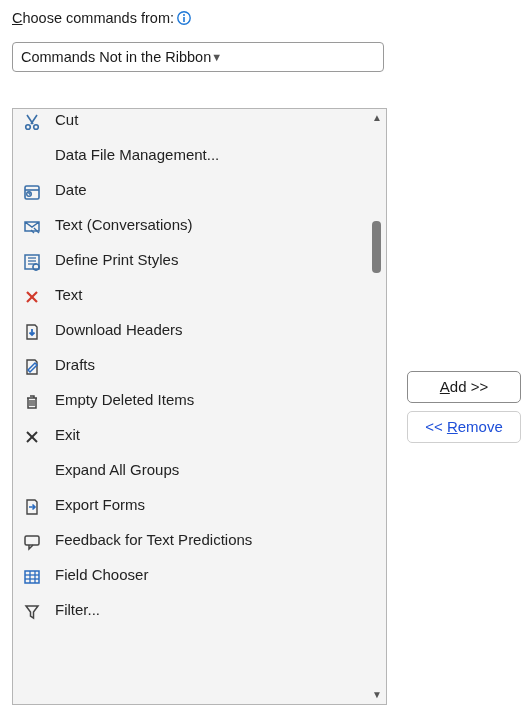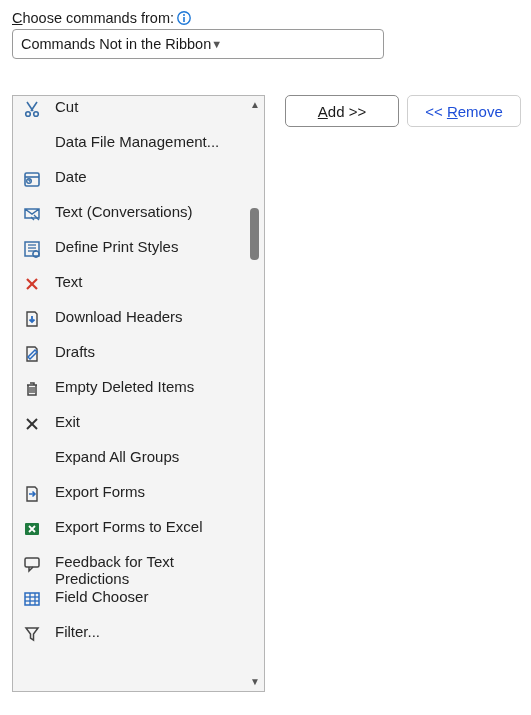--- a/index.html
+++ b/index.html
@@ -9,21 +9,21 @@
     font-family: "Segoe UI", Arial, sans-serif;
     font-size: 14.5px;
     color: #1a1a1a;
     width: 531px;
     background: #fff;
   }
   .label-row {
     display: flex;
     align-items: center;
     gap: 2px;
-    margin-bottom: 3px;
+    margin-bottom: 16px;
   }
   .label-row .underline-letter { text-decoration: underline; }
   .info-icon {
     display:inline-flex;
     width:16px;height:16px;
     align-items:center;justify-content:center;
   }
   .dropdown {
     width: 372px;
     height: 30px;
@@ -95,21 +95,21 @@
     position:absolute;
     top: 112px;
     width: 9px;
     height: 52px;
     background:#7d7d7d;
     border-radius: 4px;
     left: 4px;
   }
   .buttons-col {
     display:flex;
-    flex-direction:row;
+    flex-direction:column;
     justify-content:center;
     gap: 8px;
   }
   .btn {
     width: 114px;
     height: 32px;
     border: 1px solid #8b8b8b;
     border-radius: 5px;
     background:#fff;
     font-size: 15px;
@@ -251,29 +251,20 @@
             <svg width="20" height="20" viewBox="0 0 20 20">
               <path d="M5 3 H13 L15 5 V17 H5 Z" fill="none" stroke="#444" stroke-width="1.4"></path>
               <path d="M7 10 H13 M10.5 7.5 L13 10 L10.5 12.5" fill="none" stroke="#2a6bbf" stroke-width="1.6"></path>
             </svg>
           </span>
           <span class="item-label">Export Forms</span>
         </div>
         <div class="list-item">
           <span class="icon-slot">
             <svg width="20" height="20" viewBox="0 0 20 20">
-              <rect x="3" y="4" width="14" height="12" rx="1" fill="#1e7a3e"></rect>
-              <path d="M7 7 L13 13 M13 7 L7 13" stroke="#fff" stroke-width="1.8"></path>
-            </svg>
-          </span>
-          <span class="item-label">Export Forms to Excel</span>
-        </div>
-        <div class="list-item">
-          <span class="icon-slot">
-            <svg width="20" height="20" viewBox="0 0 20 20">
               <rect x="3" y="4" width="14" height="9" rx="1.5" fill="none" stroke="#444" stroke-width="1.5"></rect>
               <path d="M7 13 L7 17 L11 13" fill="none" stroke="#444" stroke-width="1.5"></path>
             </svg>
           </span>
           <span class="item-label">Feedback for Text Predictions</span>
         </div>
         <div class="list-item">
           <span class="icon-slot">
             <svg width="20" height="20" viewBox="0 0 20 20">
               <rect x="3" y="4" width="14" height="12" fill="none" stroke="#2a6bbf" stroke-width="1.5"></rect>

